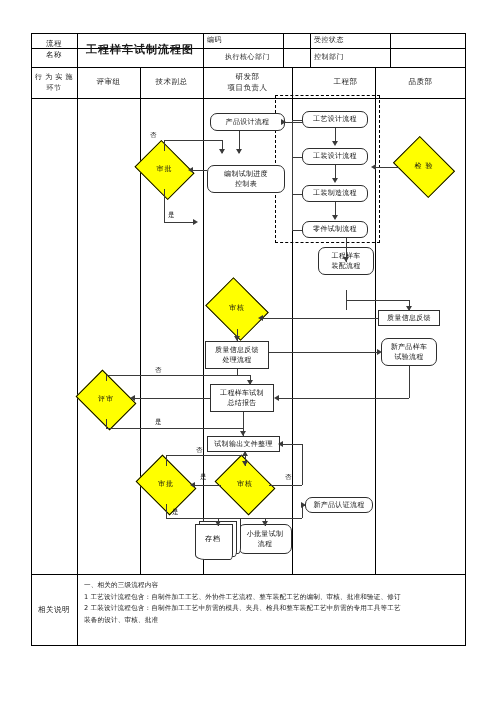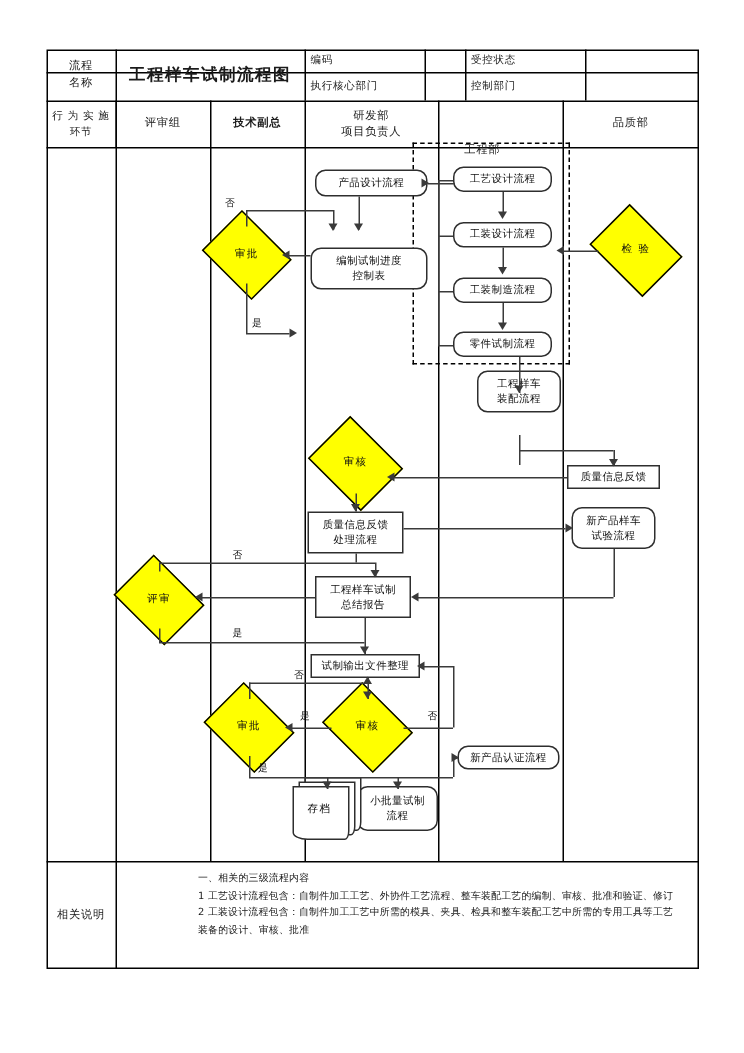--- a/index.html
+++ b/index.html
@@ -43,21 +43,21 @@
 
   .dashbox{position:absolute;border:1px dashed #000;box-sizing:border-box;}
 
   
   .docstack{position:absolute;}
   .docstack .pg{position:absolute;width:36px;height:34px;border:1px solid #2e2e2e;background:#fff;
                 border-bottom-left-radius:10px 5px;border-bottom-right-radius:3px 6px;}
   .docstack .txt{position:absolute;left:0;top:16px;width:36px;text-align:center;font-size:7px;letter-spacing:1px;}
 
   .notes{position:absolute;font-size:6.6px;line-height:1.75;color:#1a1a1a;letter-spacing:.15px;text-align:left;}
-  .notes div{white-space:nowrap;margin-left:48px;}
+  .notes div{white-space:nowrap;}
 </style>
 </head>
 <body>
 
 <div id="sheet">
 
   <div class="frame"></div>
 
   <div class="ln hl" style="left:31px;top:48px;width:435px;"></div>
   <div class="ln hl" style="left:31px;top:67px;width:435px;"></div>
@@ -78,32 +78,32 @@
 
   <div class="cell" style="left:31px;top:33px;width:46px;height:34px;white-space:pre;">流程
 名称</div>
   <div class="cell title-cell" style="left:77px;top:33px;width:126px;height:34px;">工程样车试制流程图</div>
 
   <div class="cell small" style="left:203px;top:33px;width:80px;height:15px;justify-content:flex-start;padding-left:4px;">编码</div>
   <div class="cell small" style="left:283px;top:33px;width:27px;height:15px;"></div>
   <div class="cell small" style="left:310px;top:33px;width:80px;height:15px;justify-content:flex-start;padding-left:4px;">受控状态</div>
   <div class="cell small" style="left:390px;top:33px;width:76px;height:15px;"></div>
 
-  <div class="cell small" style="left:203px;top:48px;width:80px;height:19px;justify-content:flex-start;padding-left:4px;">执行核心部门</div>
+  <div class="cell small" style="left:203px;top:48px;width:80px;height:19px;justify-content:flex-start;padding-left:22px;">执行核心部门</div>
   <div class="cell small" style="left:283px;top:48px;width:27px;height:19px;"></div>
   <div class="cell small" style="left:310px;top:48px;width:80px;height:19px;justify-content:flex-start;padding-left:4px;">控制部门</div>
   <div class="cell small" style="left:390px;top:48px;width:76px;height:19px;"></div>
 
   <div class="cell small" style="left:31px;top:67px;width:46px;height:31px;white-space:pre;">行 为 实 施
 环节</div>
   <div class="cell" style="left:77px;top:67px;width:63px;height:31px;">评审组</div>
-  <div class="cell" style="left:140px;top:67px;width:63px;height:31px;font-weight:bold;">技术副总</div>
+  <div class="cell" style="left:140px;top:67px;width:63px;height:31px;">技术副总</div>
   <div class="cell" style="left:203px;top:67px;width:89px;height:31px;white-space:pre;">研发部
 项目负责人</div>
-  <div class="cell" style="left:280px;top:67px;width:83px;height:31px;margin-top:18px;">工程部</div>
+  <div class="cell" style="left:304px;top:67px;width:83px;height:31px;">工程部</div>
   <div class="cell" style="left:375px;top:67px;width:91px;height:31px;">品质部</div>
 
 
   <div class="dashbox" style="left:275px;top:95px;width:105px;height:148px;"></div>
 
   <div class="node round" style="left:210px;top:113px;width:75px;height:18px;">产品设计流程</div>
 
   <div class="node round" style="left:207px;top:153px;width:78px;height:28px;white-space:pre;margin-top:12px;">编制试制进度
 控制表</div>
 

